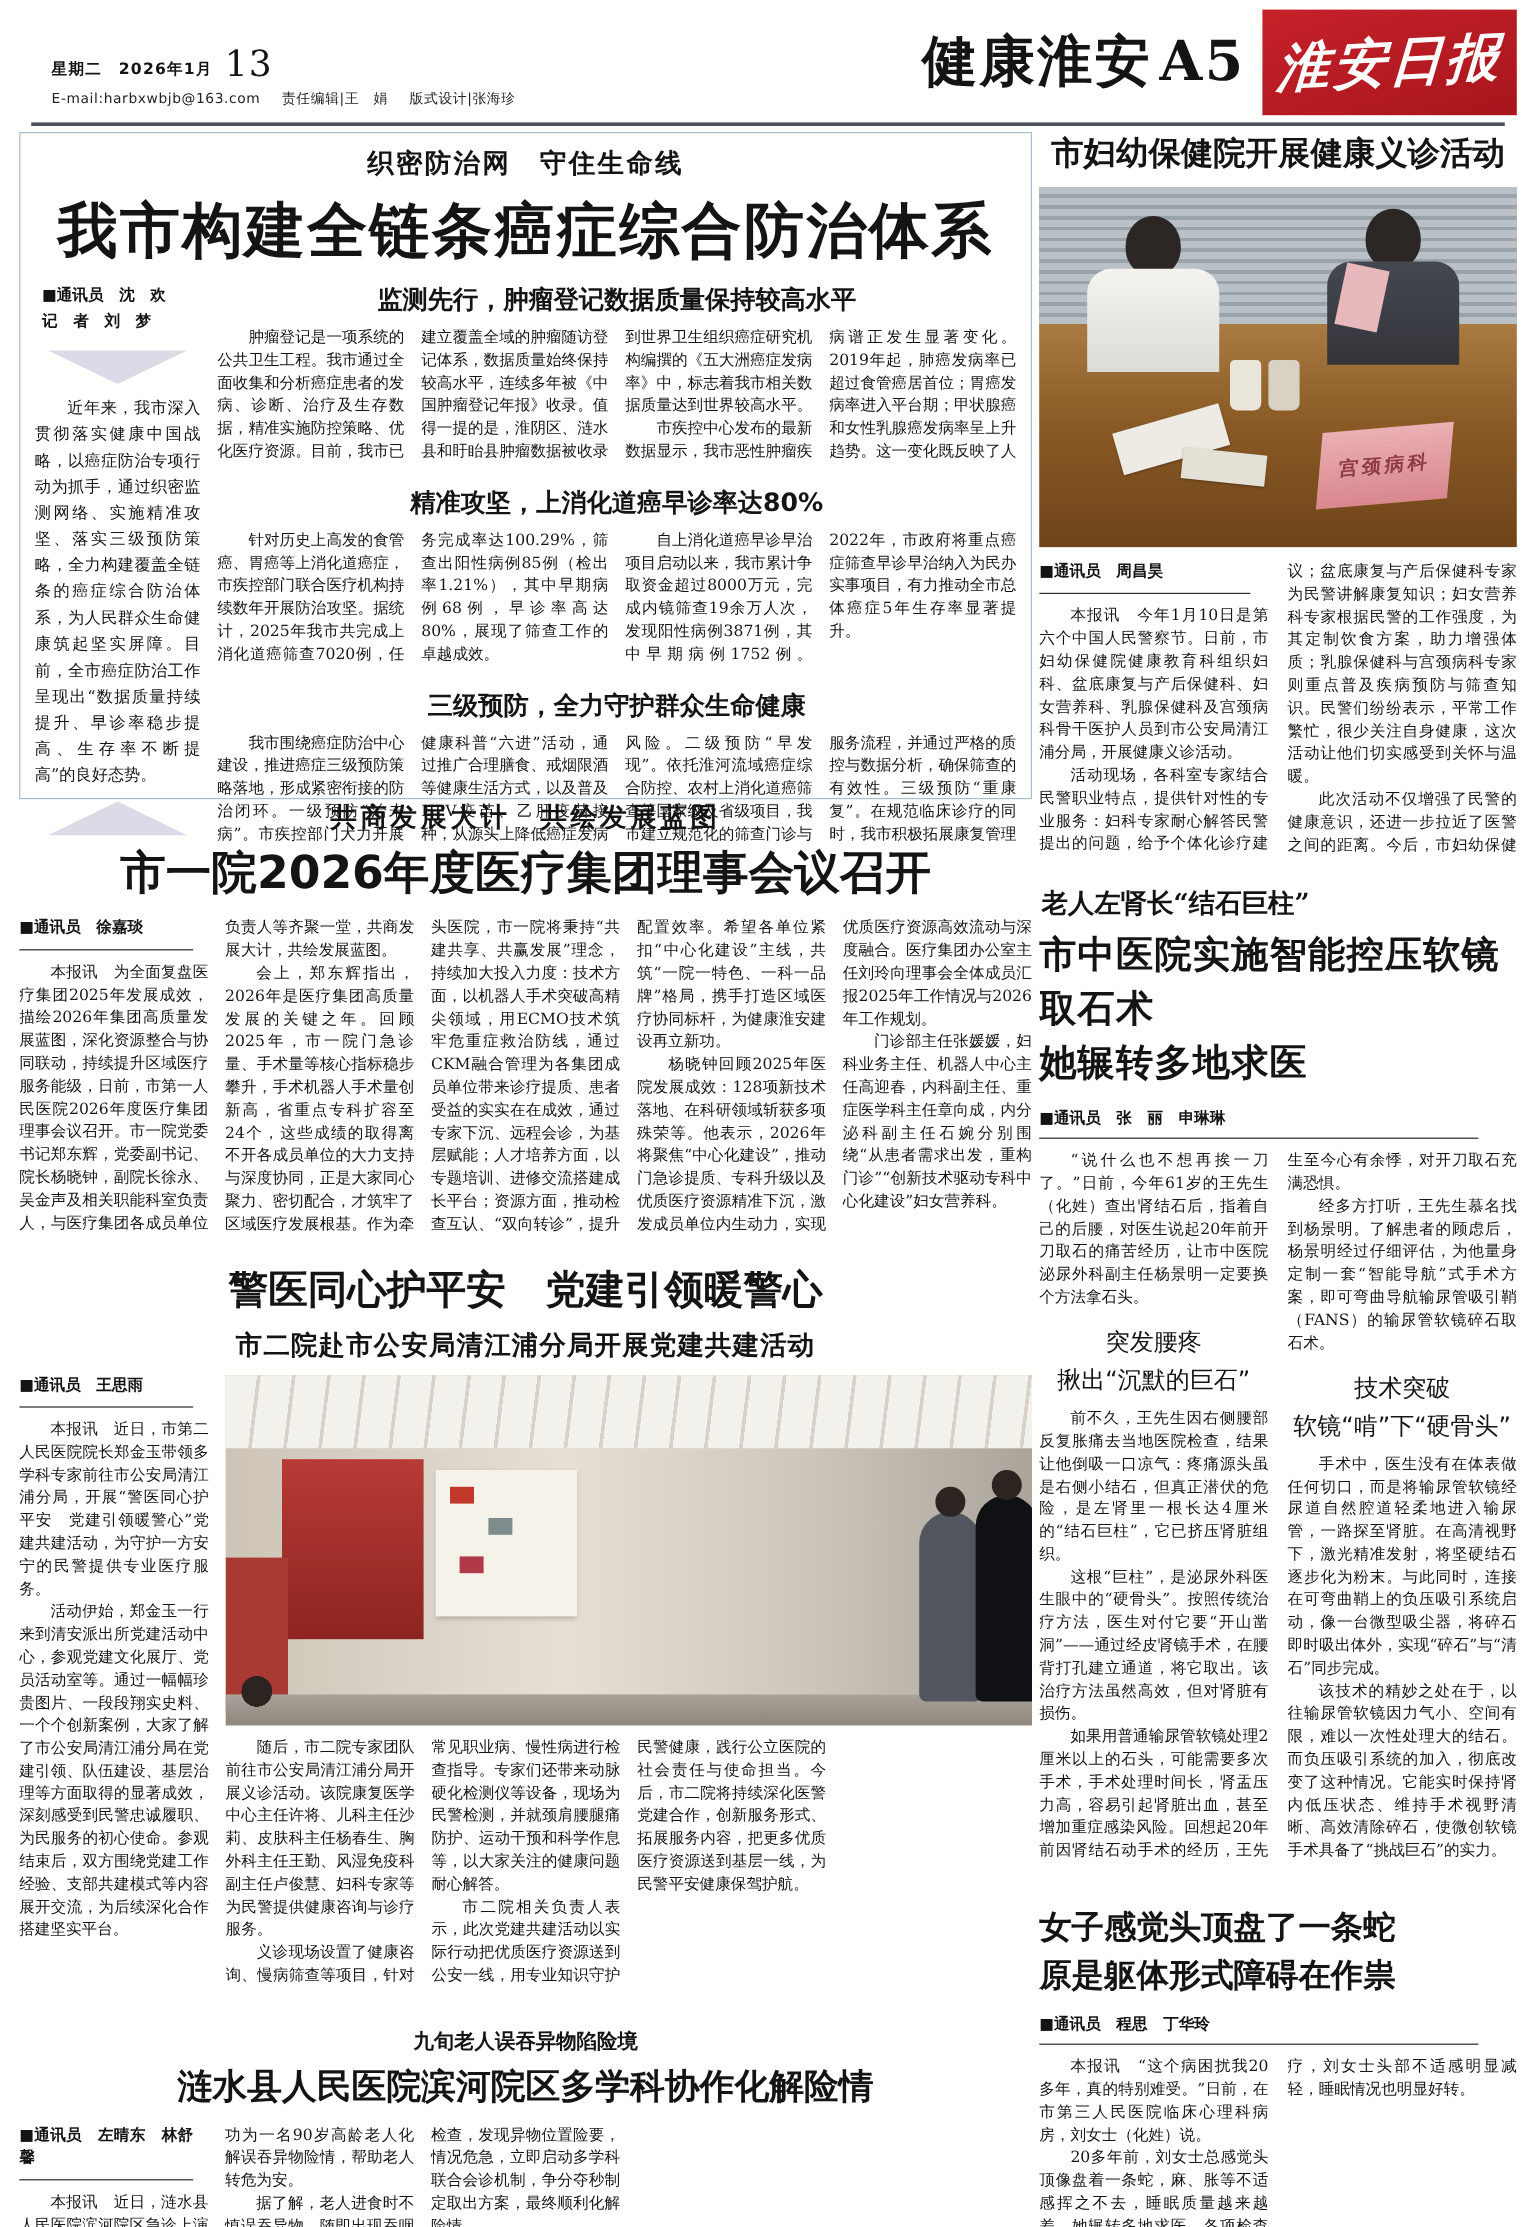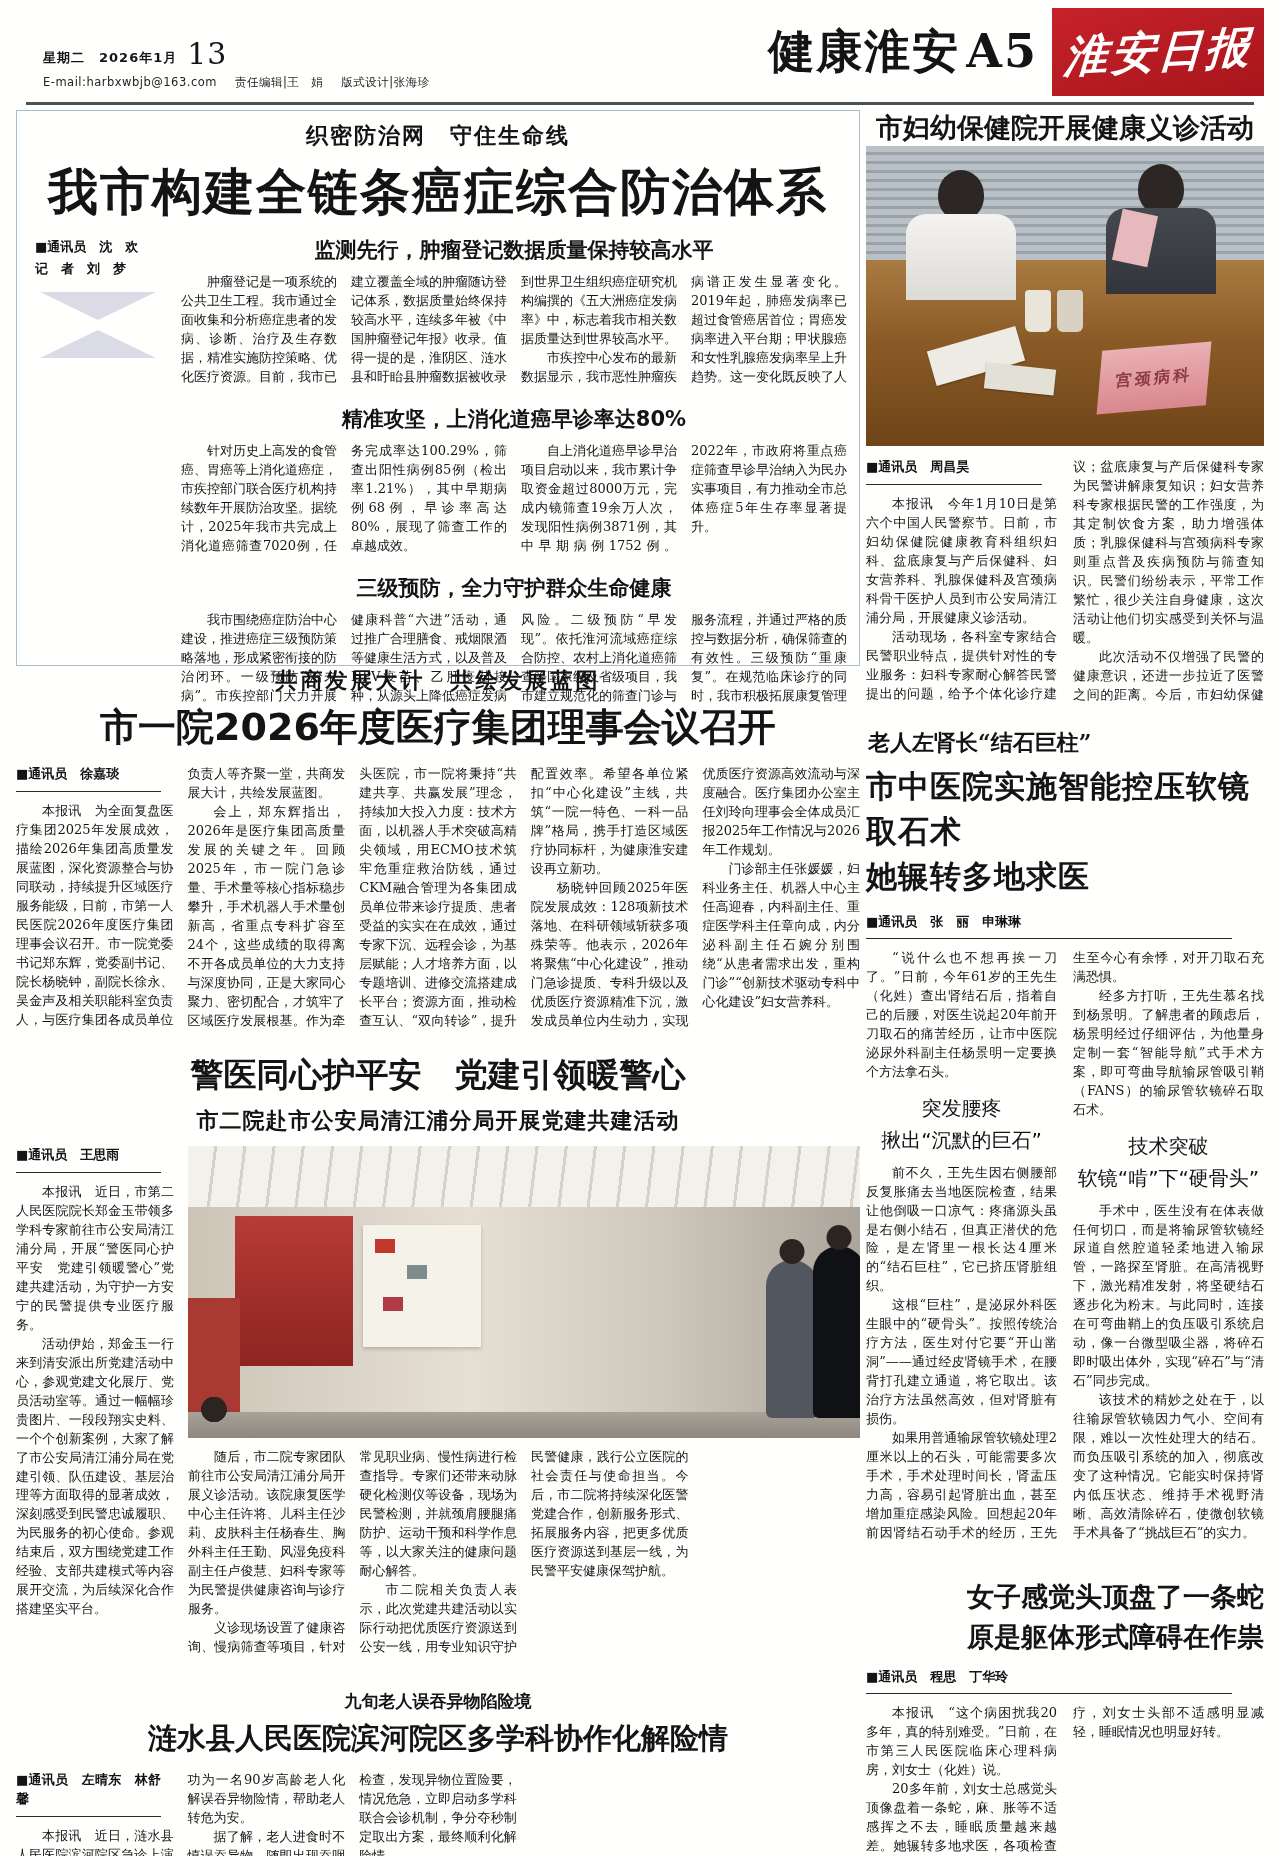--- a/index.html
+++ b/index.html
@@ -92,21 +92,21 @@
   .pp-person:nth-of-type(8){ left:93%; height:172px; background:#101114; }
 
   
   .a-lianshui { margin-top:16px; }
   .a-lianshui .kicker { font-size:17px; }
   .a-lianshui .headline { font-size:29px; margin:6px 0 12px; }
   .a-lianshui .cols { column-count:5; column-gap:14px; height:160px; }
 
   
   .a-fuyou .headline { font-family:Liberation Mono, monospace; font-size:27px; font-weight:900;
-    white-space:normal; letter-spacing:0; }
+    white-space:normal; letter-spacing:0; margin-bottom:10px; }
   .a-fuyou .cols { column-count:2; column-gap:16px; height:252px; }
 
   
   .photo-fuyou { position:relative; height:300px; overflow:hidden; margin-bottom:12px; background:#b3a999; }
   .pf-blinds { position:absolute; top:0; left:0; right:0; height:40%;
     background:repeating-linear-gradient(180deg,#b9c1c7 0 6px,#98a3ab 6px 9px); }
   .pf-table { position:absolute; bottom:0; left:0; right:0; height:62%;
     background:linear-gradient(180deg,#a97a41 0,#8a5a26 45%,#6e4418 100%); }
   .pf-person { position:absolute; }
   .pf-head { width:46px; height:50px; background:#2c2725; border-radius:50% 50% 46% 46%; margin:0 auto; }
@@ -127,21 +127,21 @@
   .a-zhongyi { margin-top:18px; }
   .a-zhongyi .kicker { text-align:left; font-family:"DejaVu Serif",serif; font-weight:700; font-size:22px; margin:0 0 6px 2px; }
   .a-zhongyi .headline { font-family:"DejaVu Serif",serif; white-space:normal; text-align:left;
     font-size:31px; font-weight:800; line-height:1.45; letter-spacing:1px; }
   .a-zhongyi .byline { margin-top:14px; }
   .a-zhongyi .cols { column-count:2; column-gap:16px; height:612px; }
   .mini-head { text-align:center; font-family:"DejaVu Sans",sans-serif; font-weight:400;
     font-size:20px; line-height:1.6; margin:10px 0 8px; break-inside:avoid; }
 
   .a-snake { margin-top:16px; }
-  .a-snake .headline { font-family:"DejaVu Serif",serif; white-space:normal; text-align:right;
+  .a-snake .headline { font-family:"DejaVu Serif",serif; white-space:normal; text-align:left;
     font-size:27px; font-weight:800; line-height:1.5; }
   .a-snake .byline { margin-top:10px; }
   .a-snake .cols { column-count:2; column-gap:16px; height:200px; }
 </style>
 </head>
 <body>
 
 <div class="page">
 
   <header class="hdr">
@@ -172,20 +172,21 @@
     <article class="a-cancer">
       <div class="kicker">织密防治网　守住生命线</div>
       <h1 class="headline">我市构建全链条癌症综合防治体系</h1>
       <div class="cancer-row">
         <div class="cancer-intro">
           <div class="byline noline">
             <div>■通讯员　沈　欢</div>
             <div>记　者　刘　梦</div>
           </div>
           <div class="tri-down"></div>
+          <p class="bp">近年来，我市深入贯彻落实健康中国战略，以癌症防治专项行动为抓手，通过织密监测网络、实施精准攻坚、落实三级预防策略，全力构建覆盖全链条的癌症综合防治体系，为人民群众生命健康筑起坚实屏障。目前，全市癌症防治工作呈现出“数据质量持续提升、早诊率稳步提高、生存率不断提高”的良好态势。</p>
           <div class="tri-up"></div>
         </div>
         <div class="cancer-body">
           <div class="s-head">监测先行，肿瘤登记数据质量保持较高水平</div>
           <div class="cols band b1">
             <p class="bp">肿瘤登记是一项系统的公共卫生工程。我市通过全面收集和分析癌症患者的发病、诊断、治疗及生存数据，精准实施防控策略、优化医疗资源。目前，我市已建立覆盖全域的肿瘤随访登记体系，数据质量始终保持较高水平，连续多年被《中国肿瘤登记年报》收录。值得一提的是，淮阴区、涟水县和盱眙县肿瘤数据被收录到世界卫生组织癌症研究机构编撰的《五大洲癌症发病率》中，标志着我市相关数据质量达到世界较高水平。</p>
             <p class="bp">市疾控中心发布的最新数据显示，我市恶性肿瘤疾病谱正发生显著变化。2019年起，肺癌发病率已超过食管癌居首位；胃癌发病率进入平台期；甲状腺癌和女性乳腺癌发病率呈上升趋势。这一变化既反映了人口老龄化和生活方式转变等新挑战，也为我市及时调整防治重心、优化资源配置提供了至关重要的科学依据。</p>
           </div>
           <div class="s-head">精准攻坚，上消化道癌早诊率达80%</div>
           <div class="cols band b2">

